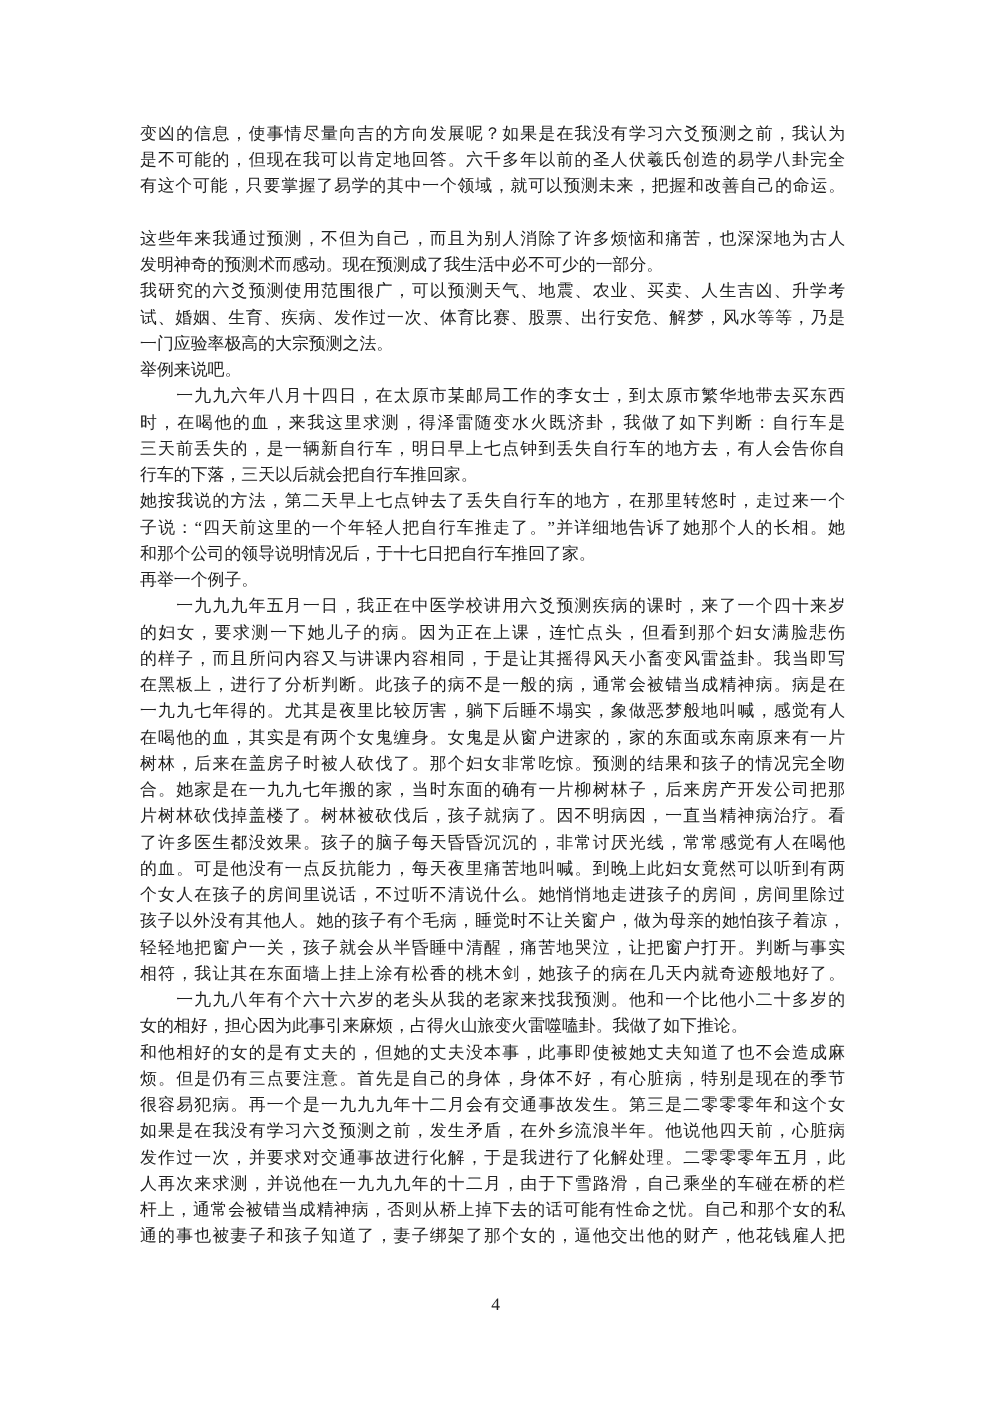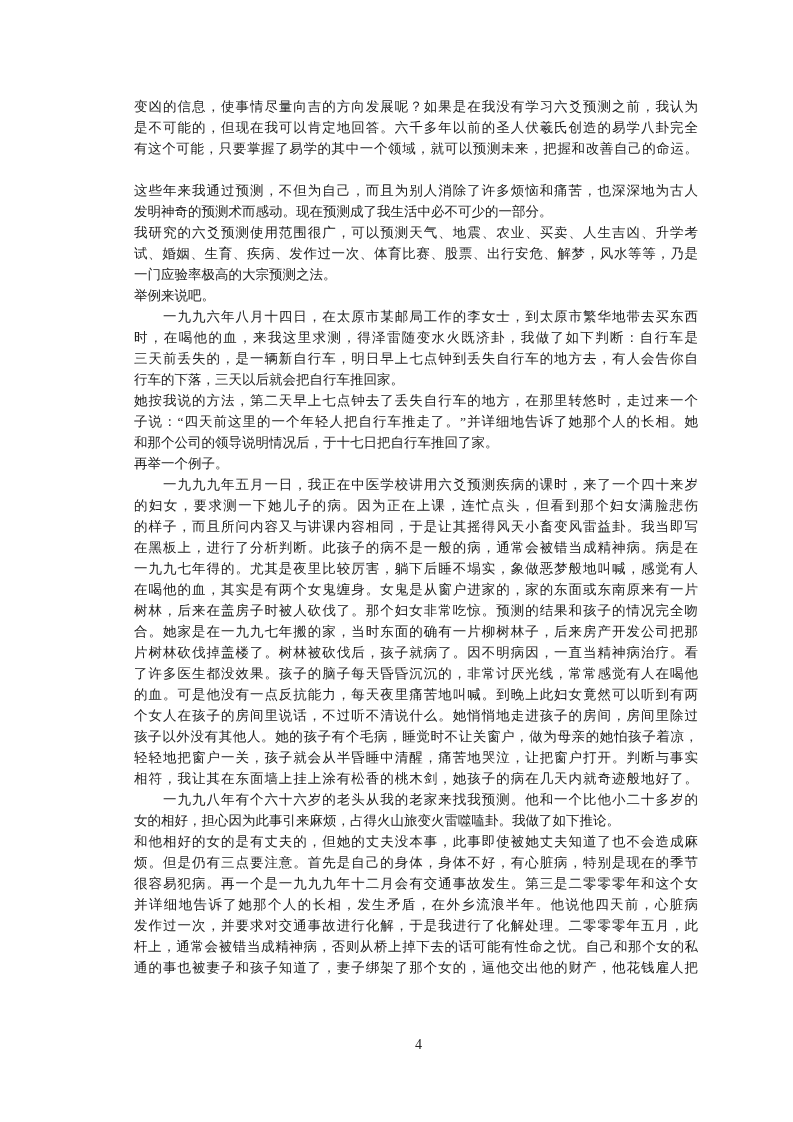--- a/index.html
+++ b/index.html
@@ -8,21 +8,20 @@
     background: #ffffff;
   }
   .page {
     position: relative;
     width: 703px;
     height: 1122px;
     background: #ffffff;
     overflow: hidden;
     font-family: "Liberation Serif", "DejaVu Serif", serif;
     color: #212121;
-    margin-left: 22px;
   }
   .body-text {
     position: absolute;
     left: 112px;
     top: 96px;
     width: 564px;
     font-size: 13.5px;
     color: #212121;
   }
   .line {
@@ -82,19 +81,20 @@
       <div class="line just">的血。可是他没有一点反抗能力，每天夜里痛苦地叫喊。到晚上此妇女竟然可以听到有两</div>
       <div class="line just">个女人在孩子的房间里说话，不过听不清说什么。她悄悄地走进孩子的房间，房间里除过</div>
       <div class="line just">孩子以外没有其他人。她的孩子有个毛病，睡觉时不让关窗户，做为母亲的她怕孩子着凉，</div>
       <div class="line just">轻轻地把窗户一关，孩子就会从半昏睡中清醒，痛苦地哭泣，让把窗户打开。判断与事实</div>
       <div class="line just">相符，我让其在东面墙上挂上涂有松香的桃木剑，她孩子的病在几天内就奇迹般地好了。</div>
       <div class="line just">　　一九九八年有个六十六岁的老头从我的老家来找我预测。他和一个比他小二十多岁的</div>
       <div class="line">女的相好，担心因为此事引来麻烦，占得火山旅变火雷噬嗑卦。我做了如下推论。</div>
       <div class="line just">和他相好的女的是有丈夫的，但她的丈夫没本事，此事即使被她丈夫知道了也不会造成麻</div>
       <div class="line just">烦。但是仍有三点要注意。首先是自己的身体，身体不好，有心脏病，特别是现在的季节</div>
       <div class="line just">很容易犯病。再一个是一九九九年十二月会有交通事故发生。第三是二零零零年和这个女</div>
-      <div class="line just">并详细地告诉了她那个人的长相，发生矛盾，在外乡流浪半年。他说他四天前，心脏病</div>
+      <div class="line just">如果是在我没有学习六爻预测之前，发生矛盾，在外乡流浪半年。他说他四天前，心脏病</div>
       <div class="line just">发作过一次，并要求对交通事故进行化解，于是我进行了化解处理。二零零零年五月，此</div>
+      <div class="line just">人再次来求测，并说他在一九九九年的十二月，由于下雪路滑，自己乘坐的车碰在桥的栏</div>
       <div class="line just">杆上，通常会被错当成精神病，否则从桥上掉下去的话可能有性命之忧。自己和那个女的私</div>
       <div class="line just">通的事也被妻子和孩子知道了，妻子绑架了那个女的，逼他交出他的财产，他花钱雇人把</div>
     </div>
   <div class="page-footer">4</div>
 </div>
 
 </body></html>

